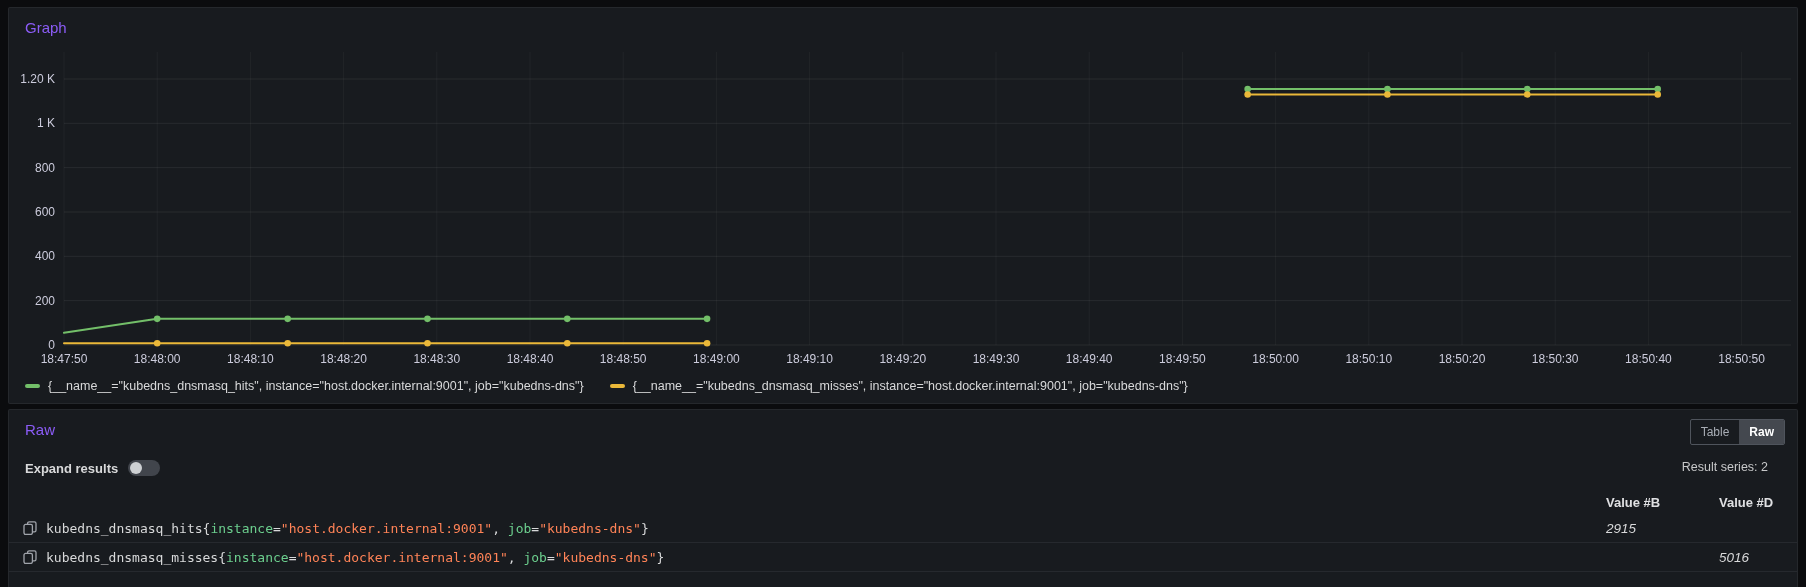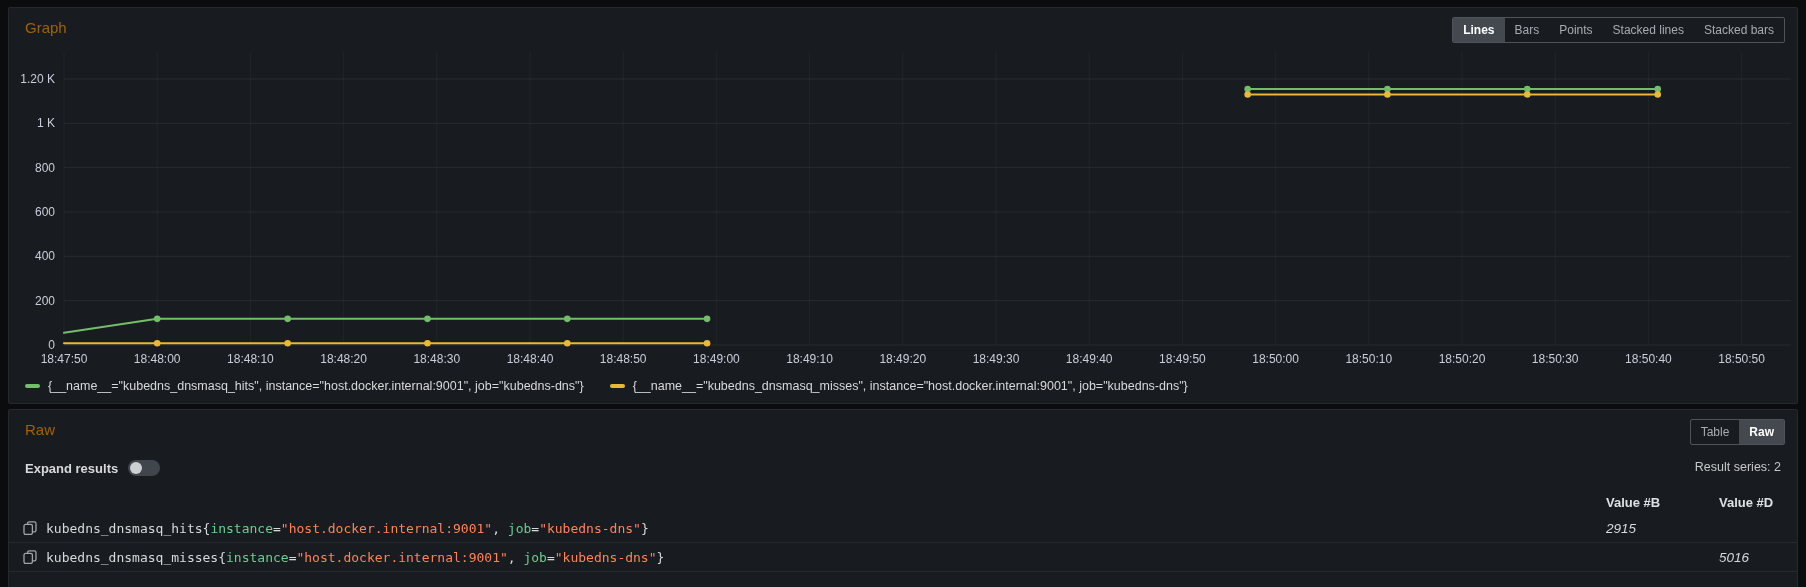--- a/index.html
+++ b/index.html
@@ -13,21 +13,21 @@
   .panel {
     position:relative;
     background:#181b1f;
     border:1px solid rgba(255,255,255,0.06);
     border-radius:2px;
   }
   .graph-panel { height:397px; margin-bottom:5px; }
   .raw-panel   { height:195px; }
   .panel-title {
     margin:0; padding:11px 0 0 16px;
-    font-size:15px; font-weight:500; color:#a16207;
+    font-size:15px; font-weight:500; color:#8b5cf6;
   }
   
   .seg {
     position:absolute; top:9px; right:12px;
     display:flex; border:1px solid #4f545c; border-radius:2px; overflow:hidden;
     background:transparent;
   }
   .seg button {
     background:transparent; border:none; cursor:pointer;
     color:#a7acb4; font-family:"Liberation Sans",sans-serif;
@@ -53,21 +53,21 @@
   }
   .toggle {
     width:32px; height:16px; border-radius:9px; background:#41454c;
     margin-left:10px; position:relative; cursor:pointer;
   }
   .toggle .knob {
     width:12px; height:12px; border-radius:50%; background:#cdd0d3;
     position:absolute; left:2px; top:2px;
   }
   .result-series {
-    position:absolute; right:0; top:3px;
+    position:absolute; right:13px; top:3px;
     font-weight:400; font-size:12.5px; color:#c7c8c9;
   }
   .raw-table { position:absolute; top:81px; left:0; right:0; }
   .tr { display:flex; align-items:center; padding:0 16px 0 14px;gap:35px; }
   .tr.head { height:23px; font-size:13px; font-weight:700; color:#dfe0e2; }
   .tr.row {
     height:29px; border-bottom:1px solid #26292e;
     font-family:"DejaVu Sans Mono", monospace; font-size:13px; color:#d8d9da;
   }
   .td-metric { flex:1; display:flex; align-items:center; gap:9px; overflow:hidden; white-space:nowrap; }
@@ -75,27 +75,20 @@
   .td-d { width:62px; }
   .tr.row .td-b, .tr.row .td-d { font-family:"Liberation Sans",sans-serif; font-size:13.5px;font-style:italic; }
   .copy-btn { display:flex; align-items:center; background:none; border:none; padding:0; cursor:pointer; }
   svg text { font-family:"Liberation Sans",sans-serif; }
 </style>
 </head>
 <body>
 
 <section class="panel graph-panel">
   <h2 class="panel-title">Graph</h2>
-  <div class="seg" id="graph-modes">
-      <button class="active">Lines</button>
-      <button>Bars</button>
-      <button>Points</button>
-      <button>Stacked lines</button>
-      <button>Stacked bars</button>
-    </div>
   <svg id="chart" width="1790" height="330">
       <line x1="55" y1="3.9566666666666492" x2="55" y2="297" stroke="rgba(255,255,255,0.045)" stroke-width="1"></line>
       <text x="55" y="315" text-anchor="middle" font-size="12" fill="#ccccdc">18:47:50</text>
       <line x1="148.2" y1="3.9566666666666492" x2="148.2" y2="297" stroke="rgba(255,255,255,0.045)" stroke-width="1"></line>
       <text x="148.2" y="315" text-anchor="middle" font-size="12" fill="#ccccdc">18:48:00</text>
       <line x1="241.4" y1="3.9566666666666492" x2="241.4" y2="297" stroke="rgba(255,255,255,0.045)" stroke-width="1"></line>
       <text x="241.4" y="315" text-anchor="middle" font-size="12" fill="#ccccdc">18:48:10</text>
       <line x1="334.6" y1="3.9566666666666492" x2="334.6" y2="297" stroke="rgba(255,255,255,0.045)" stroke-width="1"></line>
       <text x="334.6" y="315" text-anchor="middle" font-size="12" fill="#ccccdc">18:48:20</text>
       <line x1="427.8" y1="3.9566666666666492" x2="427.8" y2="297" stroke="rgba(255,255,255,0.045)" stroke-width="1"></line>

